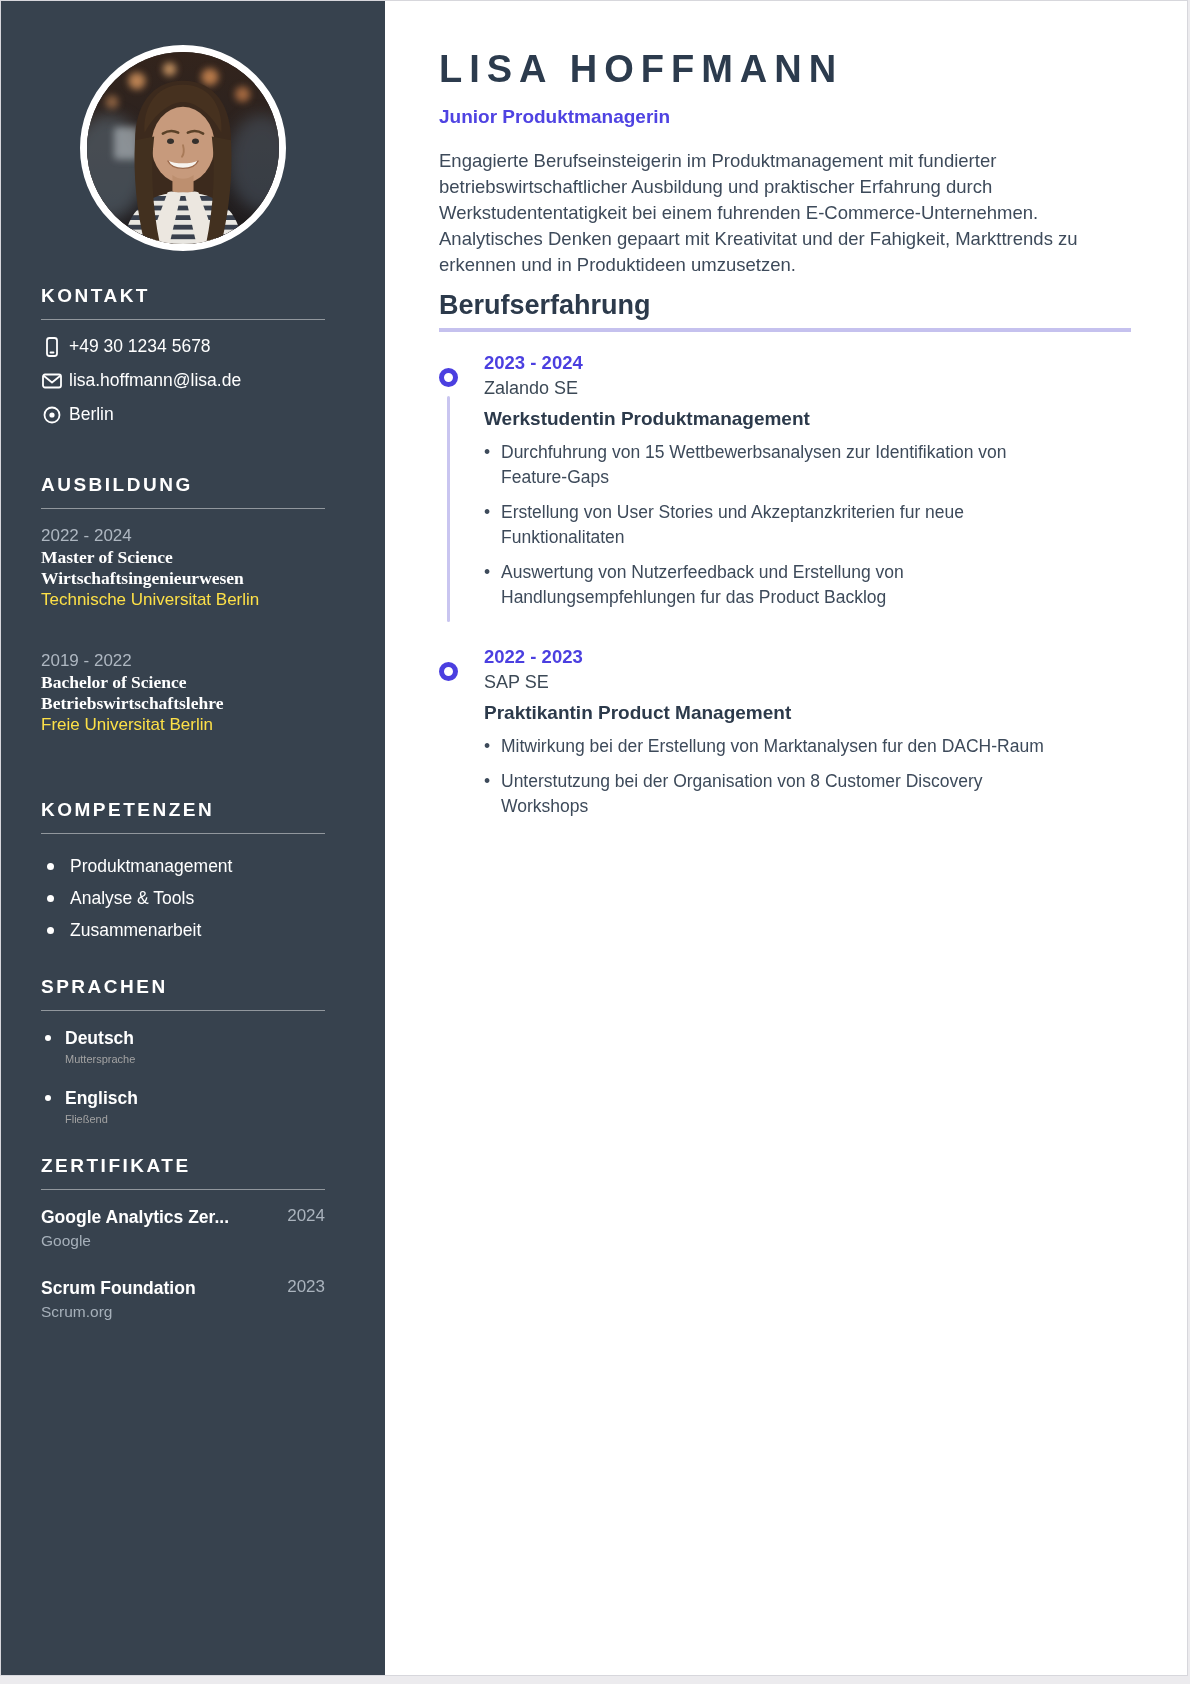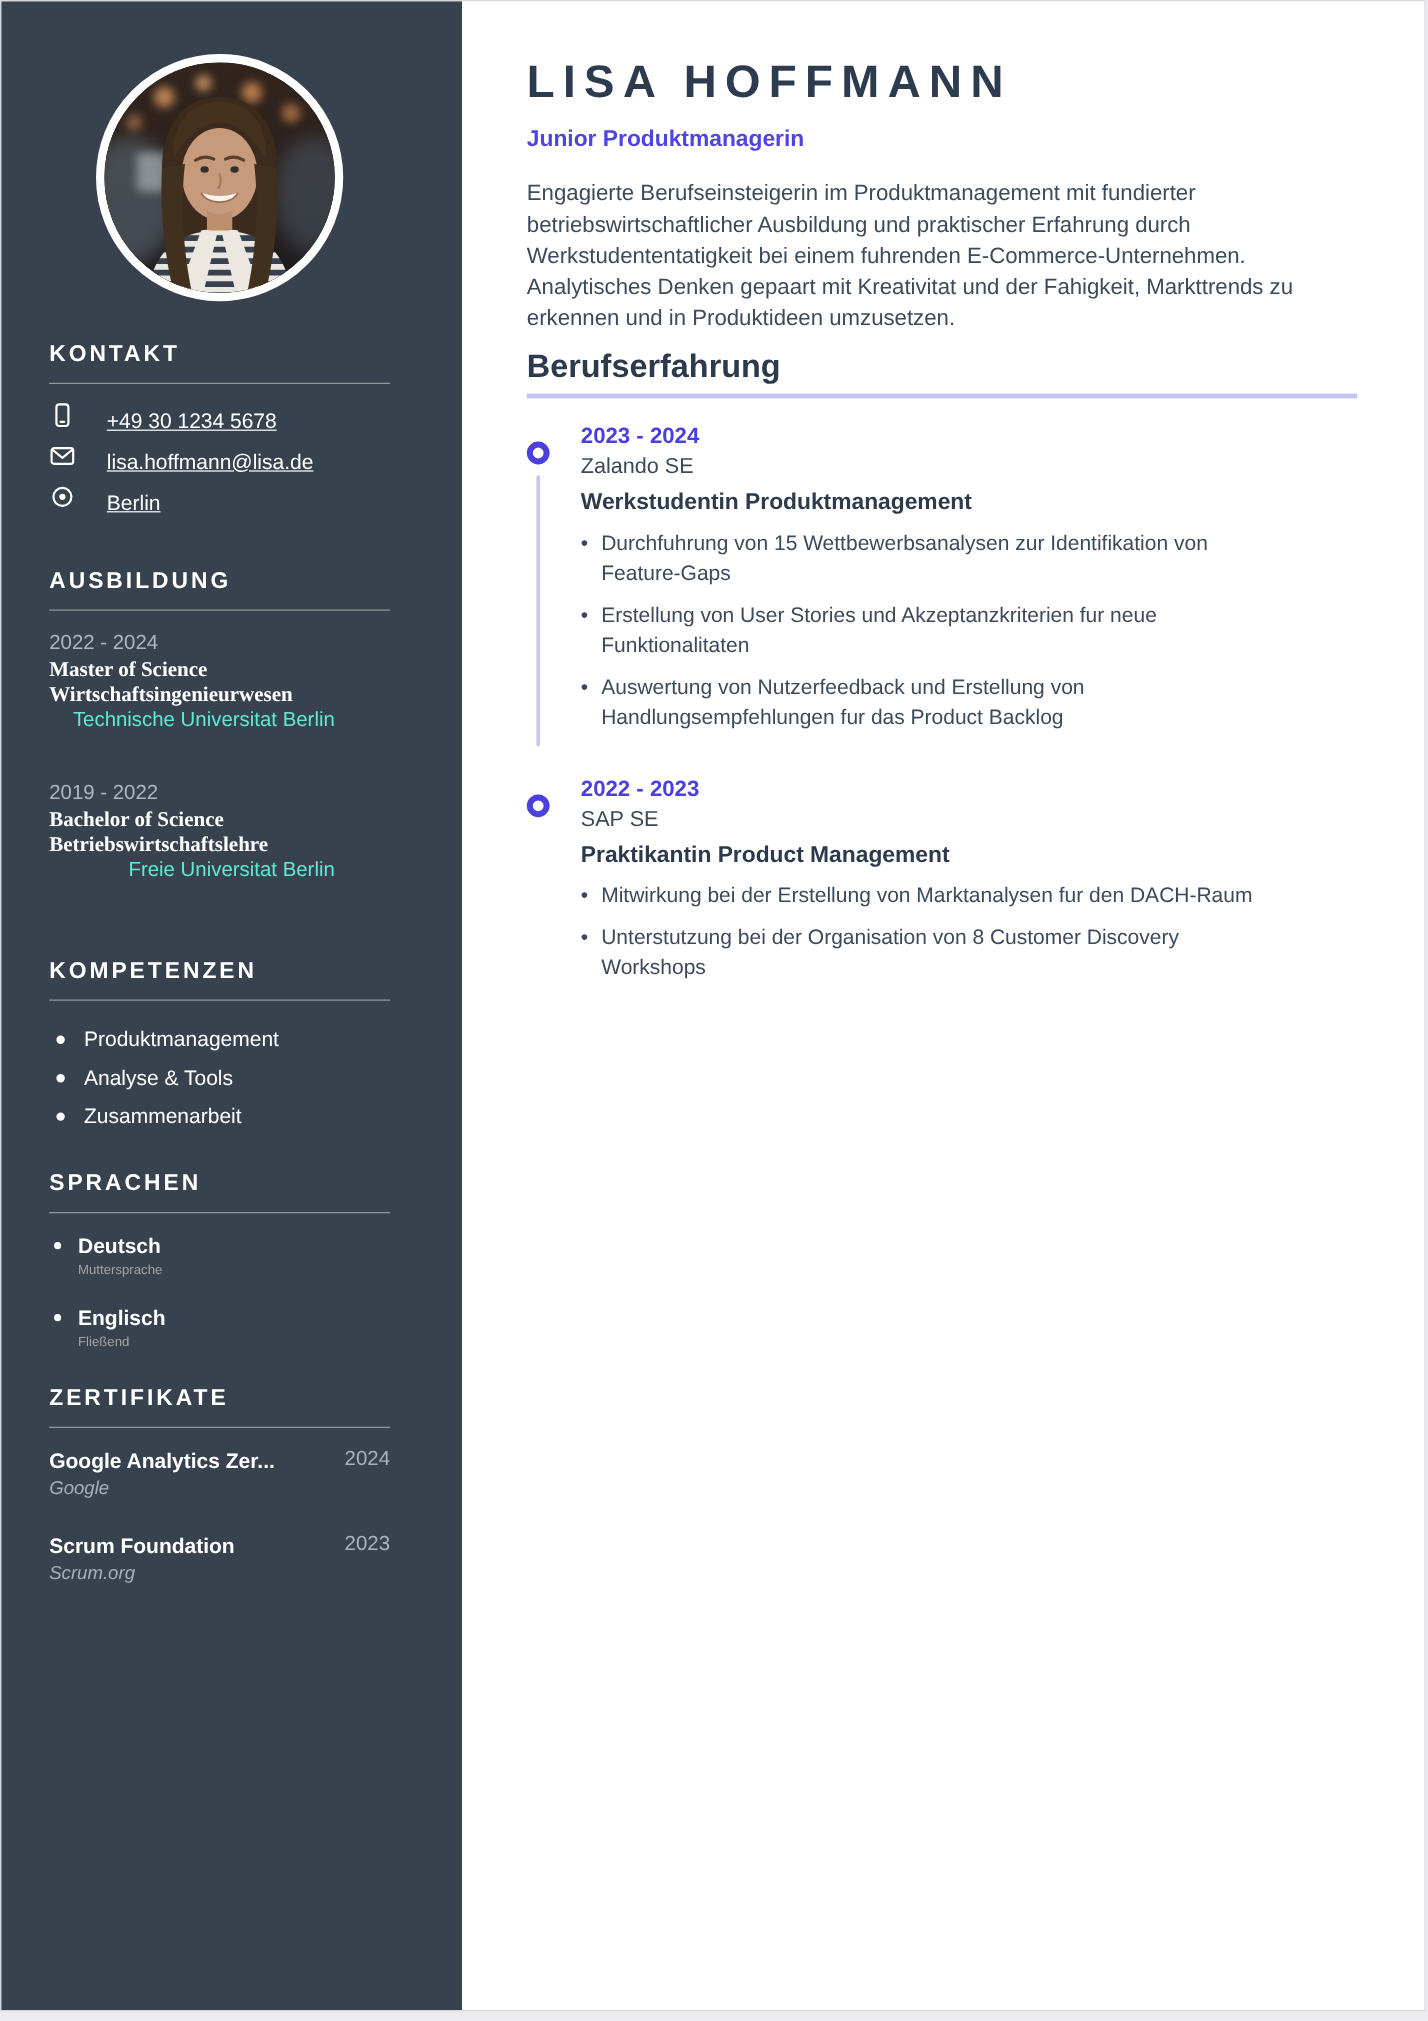--- a/index.html
+++ b/index.html
@@ -37,42 +37,42 @@
   }
   .photo-ring svg { display:block; }
   .side-heading {
     font-size:19px; font-weight:bold; letter-spacing:2.5px;
     line-height:22px;
     margin:0 0 16px 0; padding-bottom:12px;
     border-bottom:1px solid rgba(255,255,255,0.45);
     color:#ffffff;
   }
   .side-section { margin-bottom:44px; }
-  .contact-row { display:flex; align-items:flex-end; gap:26px; height:26px; margin-bottom:8px; font-size:17.5px;text-decoration:underline; }
+  .contact-row { display:flex; align-items:flex-start; gap:6px; height:26px; margin-bottom:8px; font-size:17.5px; }
   .contact-row svg { flex:0 0 auto; }
   .section-education { margin-bottom:64px; }
   .edu-item { margin-bottom:40px; }
   .edu-item:last-child { margin-bottom:0; }
   .edu-period { color:#aeb7c1; font-size:17px; line-height:22px; }
   .edu-degree { font-weight:bold; font-size:17.5px; line-height:21px; max-width:238px;font-family:Liberation Serif, serif; }
-  .edu-school { color:#5eead4; font-size:17px; line-height:21px; max-width:238px;text-align:right; }
+  .edu-school { color:#fde047; font-size:17px; line-height:21px; max-width:238px; }
   .section-skills { margin-bottom:30px; }
   .skill-list { list-style:none; margin:2px 0 0 0; padding:0; }
   .skill-list li { display:flex; align-items:center; gap:16px; font-size:17.5px; line-height:32px; padding-left:6px; }
   .skill-list li::before { content:''; flex:0 0 auto; width:7px; height:7px; border-radius:50%; background:#ffffff; }
   .section-languages { margin-bottom:26px; }
   .lang-item { margin-bottom:18px; }
   .lang-name { display:flex; align-items:center; gap:14px; font-weight:bold; font-size:17.5px; line-height:22px; padding-left:4px; }
   .lang-name::before { content:''; flex:0 0 auto; width:6px; height:6px; border-radius:50%; background:#ffffff; }
   .lang-level { color:#a3a3a3; font-size:11px; line-height:20px; padding-left:24px; }
   .cert-item { margin-bottom:26px; }
   .cert-row { display:flex; justify-content:space-between; align-items:flex-start; }
   .cert-name { font-weight:bold; font-size:17.5px; line-height:22px; }
   .cert-year { color:#aab3bd; font-size:17px; }
-  .cert-issuer { color:#a6b0ba; font-size:15.5px; line-height:20px; margin-top:3px;font-style:italic; }
+  .cert-issuer { color:#a6b0ba; font-size:15.5px; line-height:20px; margin-top:3px; }
   
   .main {
     flex:1;
     padding:46px 56px 12px 54px;
     box-sizing:border-box;
     color:#3d4a5a;
   }
   .name {
     font-size:38px; font-weight:bold; letter-spacing:7px;
     color:#2c3b4d; line-height:44px;

